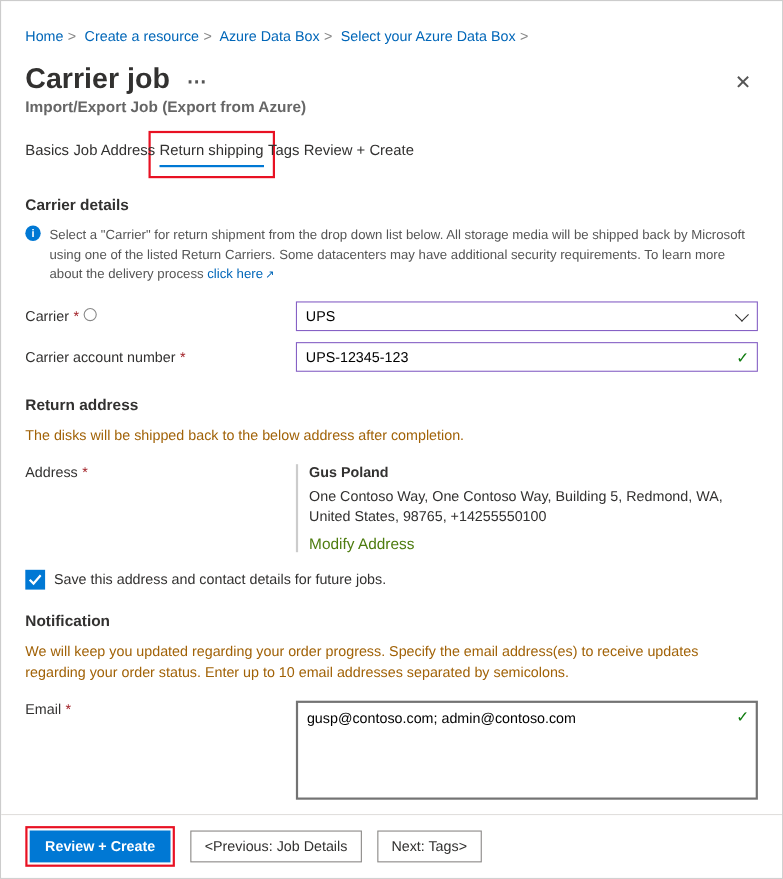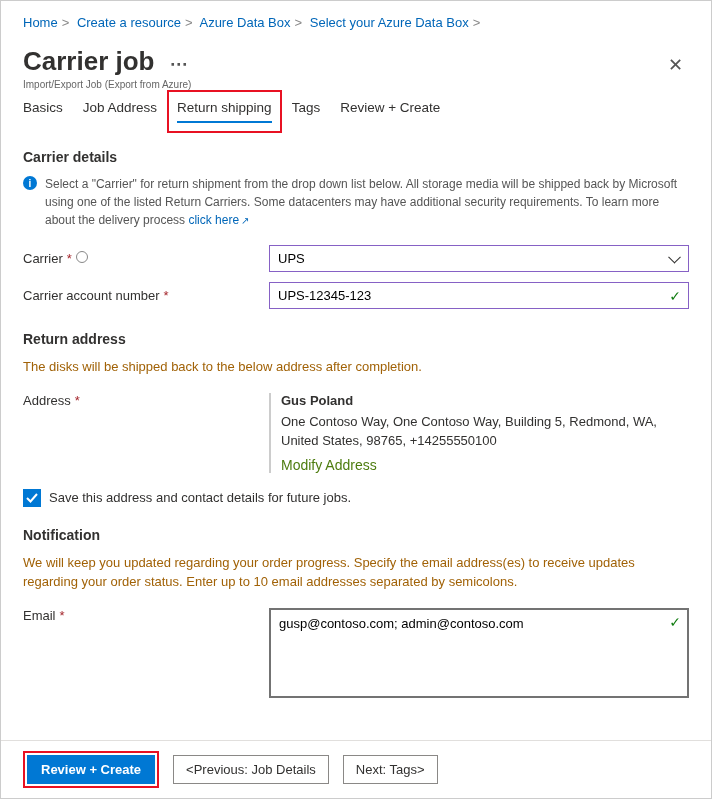--- a/index.html
+++ b/index.html
@@ -9,34 +9,34 @@
     font-size: 13px;
     color: #323130;
     background: #fff;
     width: 712px;
     height: 799px;
     border: 1px solid #ccc;
     position: relative;
     overflow: hidden;
   }
   .content {
-    padding: 14px 22px 0 22px;
+    padding: 24px 22px 0 22px;
   }
   .breadcrumb {
     font-size: 13px;
     margin-bottom: 10px;
   }
   .breadcrumb a { color: #0066b8; text-decoration: none; cursor: pointer; }
   .breadcrumb .sep { color: #888; margin: 0 4px; }
   .header-row { display: flex; align-items: flex-start; justify-content: space-between; }
   h1 { font-size: 26px; font-weight: 600; margin: 6px 0 2px 0; }
   .more-dots { font-size: 18px; color: #555; margin-left: 8px; cursor: pointer; }
   .close-x { font-size: 18px; color: #555; cursor: pointer; padding: 4px 6px; margin-top: 10px; }
-  .subtitle { color: #666; font-size: 10px; margin-bottom: 4px; }
-  .tabs { display: flex; gap: 20px; border-bottom: 0; margin-bottom: 18px; text-align: center; }
+  .subtitle { color: #666; font-size: 14px; margin-bottom: 18px; font-weight: bold; }
+  .tabs { display: flex; gap: 4px; border-bottom: 0; margin-bottom: 18px; text-align: center; }
   .tab { padding: 6px 0 10px 0; font-size: 13.5px; color: #323130; cursor: pointer; position: relative; }
   .tab.active { color: #323130; font-weight: 400; }
   .tab.active::after {
     content: ""; position: absolute; left: 0; right: 0; bottom: 2px; height: 2px; background: #0078d4;
   }
   .tab-highlight {
     border: 2.5px solid #e81123;
     padding: 2px 8px 6px 8px;
     margin: -4px -10px -2px -10px;
     display: inline-block;

